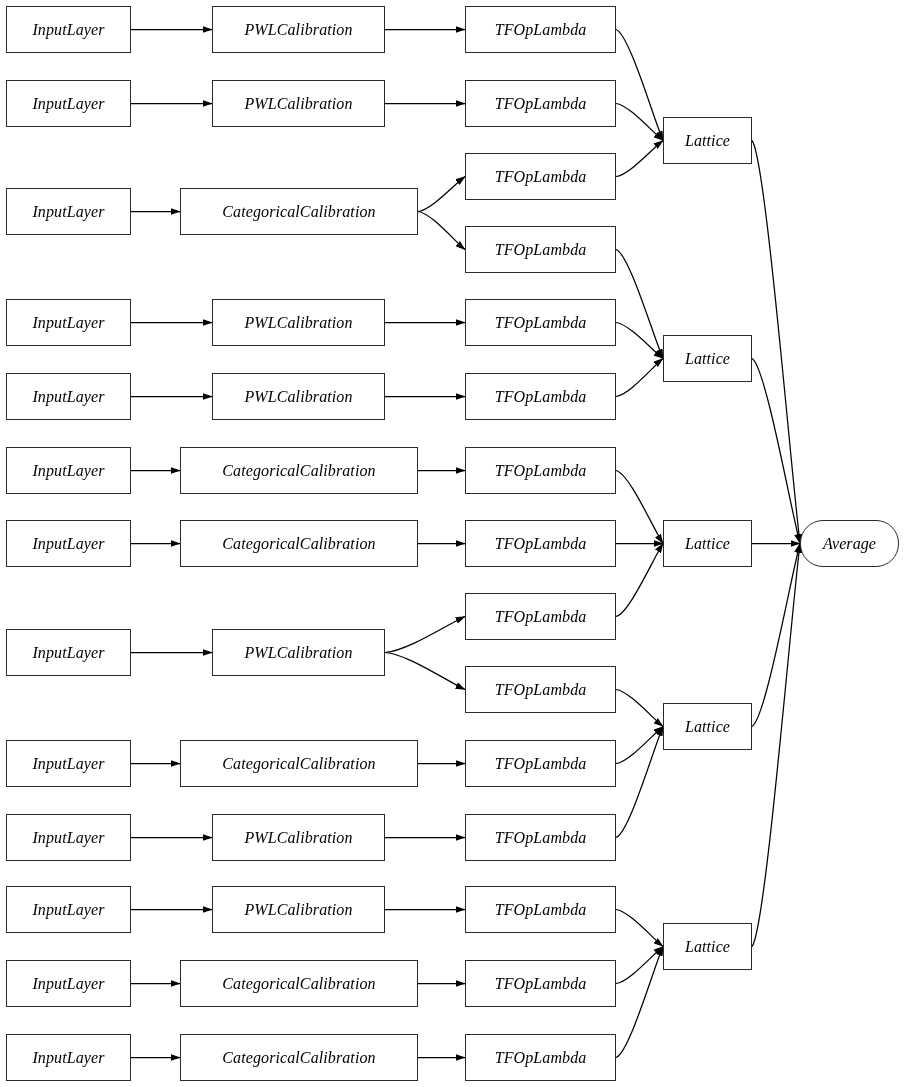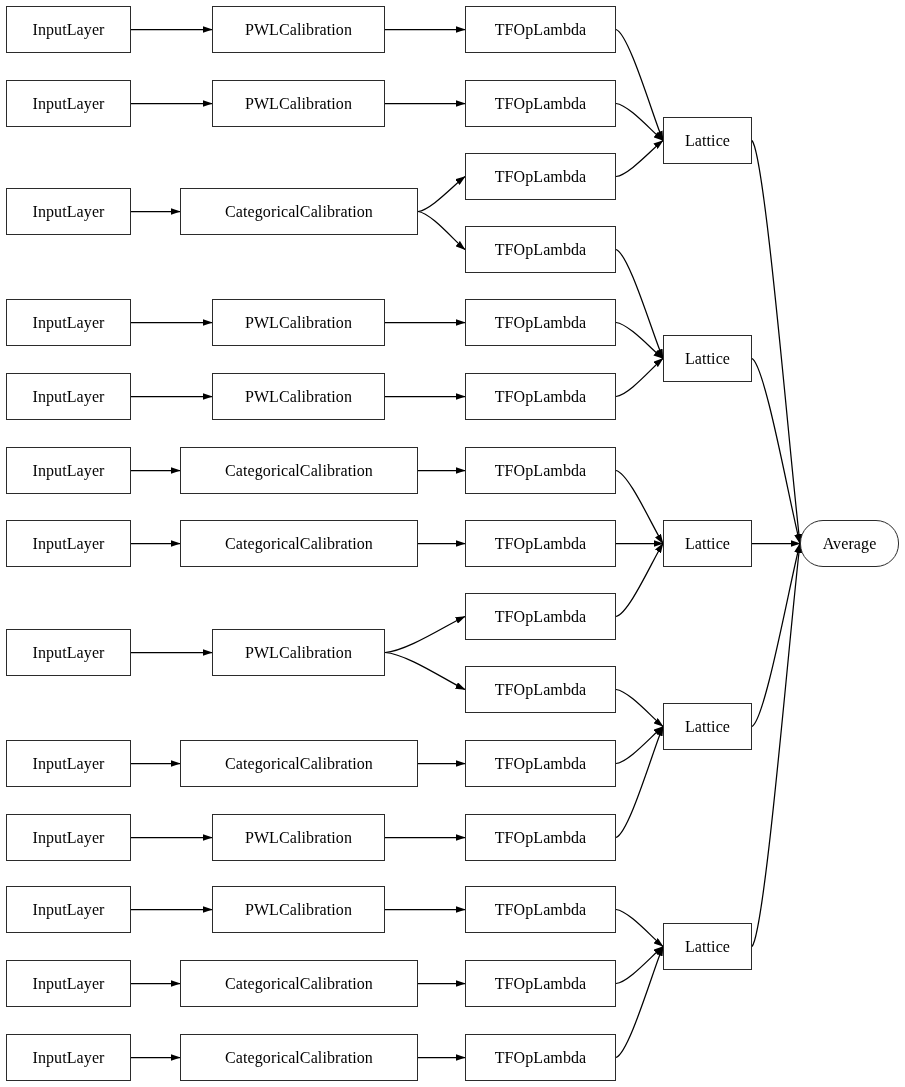--- a/index.html
+++ b/index.html
@@ -25,20 +25,21 @@
     width: 905px;
     height: 1087px;
     pointer-events: none;
   }
   #node-layer {
     position: absolute;
     left: 0;
     top: 0;
     width: 901px;
     height: 1087px;
+    font-style: italic;
   }
   .node {
     position: absolute;
     box-sizing: border-box;
     border: 1px solid #2b2b2b;
     background: #ffffff;
     display: flex;
     align-items: center;
     justify-content: center;
     color: #000000;

